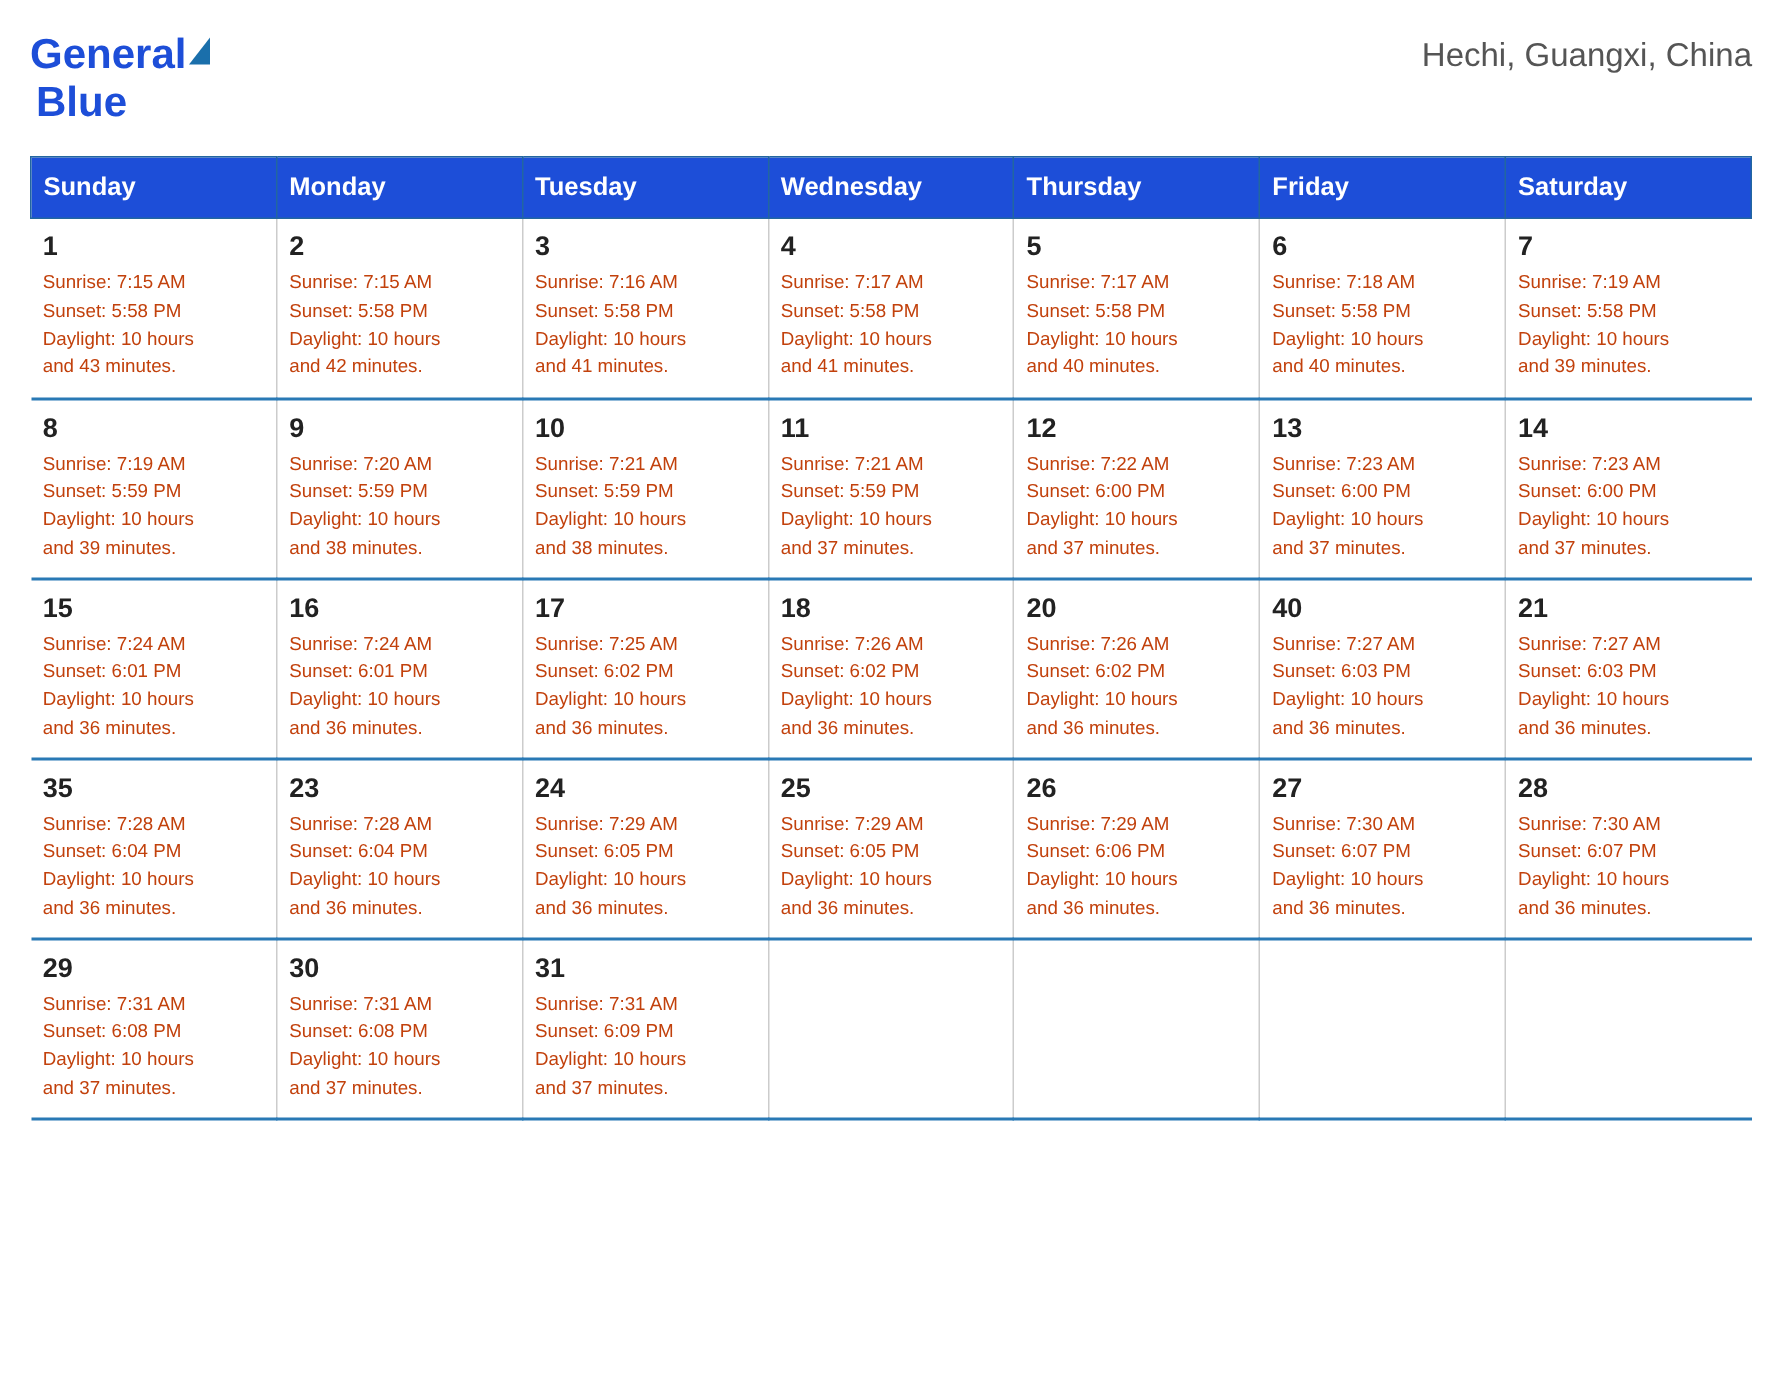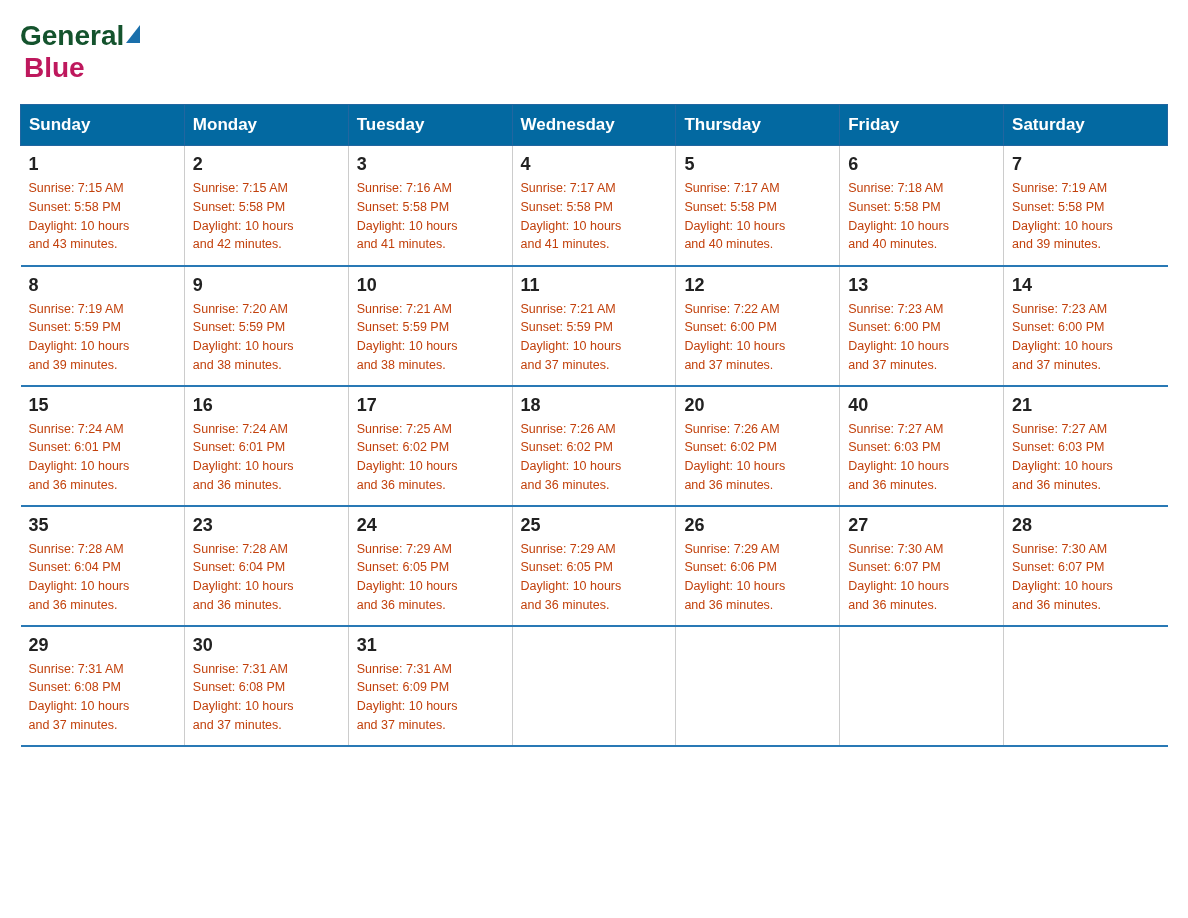--- a/index.html
+++ b/index.html
@@ -20,22 +20,22 @@
       display: flex;
       flex-direction: column;
     }
     .logo-text {
       display: flex;
       align-items: center;
       font-size: 28px;
       font-weight: bold;
       color: #333;
     }
-    .logo-general { color: #14532d; }
-    .logo-blue { color: #be185d; }
+    .logo-general { color: #1d4ed8; }
+    .logo-blue { color: #1d4ed8; }
     .logo-triangle {
       width: 0;
       height: 0;
       border-left: 14px solid transparent;
       border-bottom: 18px solid #1a6fab;
       display: inline-block;
       margin-left: 2px;
       position: relative;
       top: -2px;
     }
@@ -52,21 +52,21 @@
       font-size: 22px;
       color: #555;
       margin-top: 4px;
     }
     table {
       width: 100%;
       border-collapse: collapse;
       table-layout: fixed;
     }
     thead tr {
-      background-color: #0369a1;
+      background-color: #1d4ed8;
       border-radius: 10px;
     }
     thead th {
       color: #fff;
       font-size: 17px;
       font-weight: bold;
       padding: 10px 8px;
       text-align: left;
       border: 1px solid #2266a0;
     }
@@ -108,20 +108,21 @@
   <div class="logo">
     <div class="logo-text">
       <span class="logo-general">General</span>
       <span class="logo-triangle"></span>
     </div>
     <div style="margin-left:4px;">
       <span class="logo-blue" style="font-size:28px; font-weight:bold;">Blue</span>
     </div>
   </div>
   <div class="title-block">
+    <div class="calendar-subtitle">Hechi, Guangxi, China</div>
   </div>
 </div>
 
 <table>
   <thead>
     <tr>
     <th>Sunday</th>
         <th>Monday</th>
         <th>Tuesday</th>
         <th>Wednesday</th>

